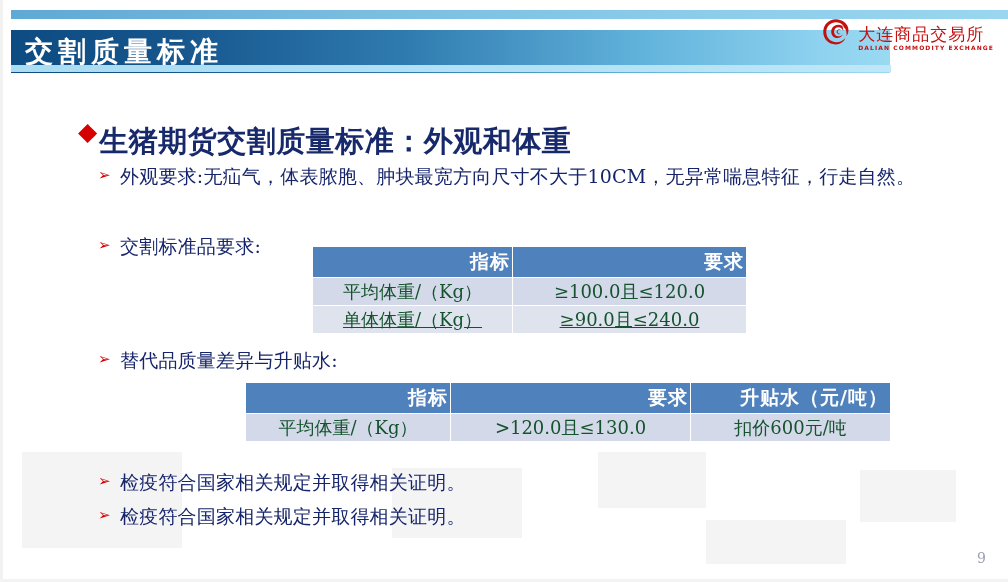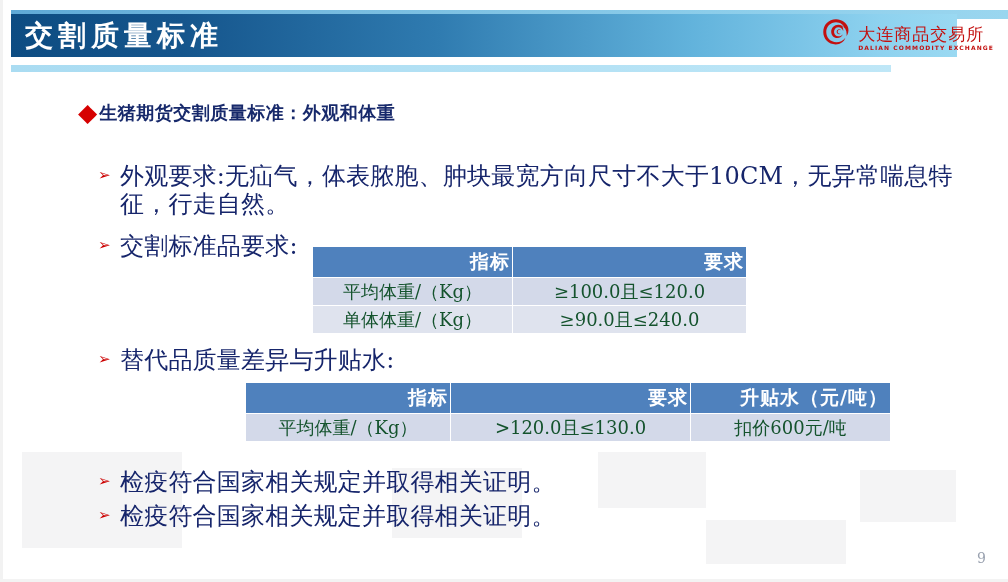--- a/index.html
+++ b/index.html
@@ -59,22 +59,22 @@
     background: linear-gradient(to right, #5fa9d6 0%, #79bde0 35%, #8ccdea 70%, #9ad6ef 100%);
   }
   #title-strip-gap {
     position: absolute;
     left: 0; top: 9px;
     width: 997px; height: 3px;
     background: #ffffff;
   }
   #title-main {
     position: absolute;
-    left: 0; top: 4px;
-    width: 946px; height: 43px;
+    left: 0; top: 20px;
+    width: 879px; height: 43px;
     background: linear-gradient(to right, #0d4c82 0%, #15558c 18%, #2f7bb0 45%, #62b3dc 72%, #8ed2ef 92%, #9ad9f2 100%);
   }
   #title-text {
     position: absolute;
     left: 14px;
     top: 0;
     height: 43px;
     line-height: 43px;
     color: #ffffff;
     font-size: 28px;
@@ -151,42 +151,43 @@
     white-space: nowrap;
   }
   #heading-diamond {
     color: #d60000;
     font-size: 25px;
     line-height: 1;
     margin-right: 2px;
   }
   #heading-text {
     color: #17296b;
-    font-size: 18px;
+    font-size: 29px;
     font-weight: bold;
     letter-spacing: 0.5px;
     font-family: "DejaVu Serif", "Liberation Serif", serif;
+    margin-top: 22px;
   }
 
   
   .bullet {
     position: absolute;
     display: flex;
     align-items: flex-start;
   }
   .bullet-marker {
     color: #cc0000;
     font-size: 15px;
     line-height: 26px;
     width: 22px;
     flex: 0 0 22px;
   }
   .bullet-text {
     color: #16256b;
-    font-size: 24px;
+    font-size: 19px;
     line-height: 28px;
     font-family: "DejaVu Serif", "Liberation Serif", serif;
     letter-spacing: 0.2px;
   }
 
   #bullet-1 { left: 98px; top: 78px; width: 880px; }
   #bullet-2 { left: 98px; top: 148px; width: 400px; }
   #bullet-3 { left: 98px; top: 262px; width: 500px; }
   #bullet-4 { left: 98px; top: 384px; width: 600px; }
   #bullet-5 { left: 98px; top: 418px; width: 600px; }
@@ -214,20 +215,21 @@
     color: #14532d;
     font-size: 18px;
     height: 27px;
     border: 1px solid #ffffff;
     text-align: center;
     padding: 0 2px;
     white-space: nowrap;
   }
   table.slide-table tr.alt td {
     background: #dfe3ee;
+    text-decoration: underline;
   }
 
   #table-1 { left: 312px; top: 162px; width: 434px; }
   #table-1 col.c1 { width: 200px; }
   #table-1 col.c2 { width: 234px; }
 
   #table-2 { left: 245px; top: 298px; width: 645px; }
   #table-2 col.c1 { width: 205px; }
   #table-2 col.c2 { width: 240px; }
   #table-2 col.c3 { width: 200px; }

